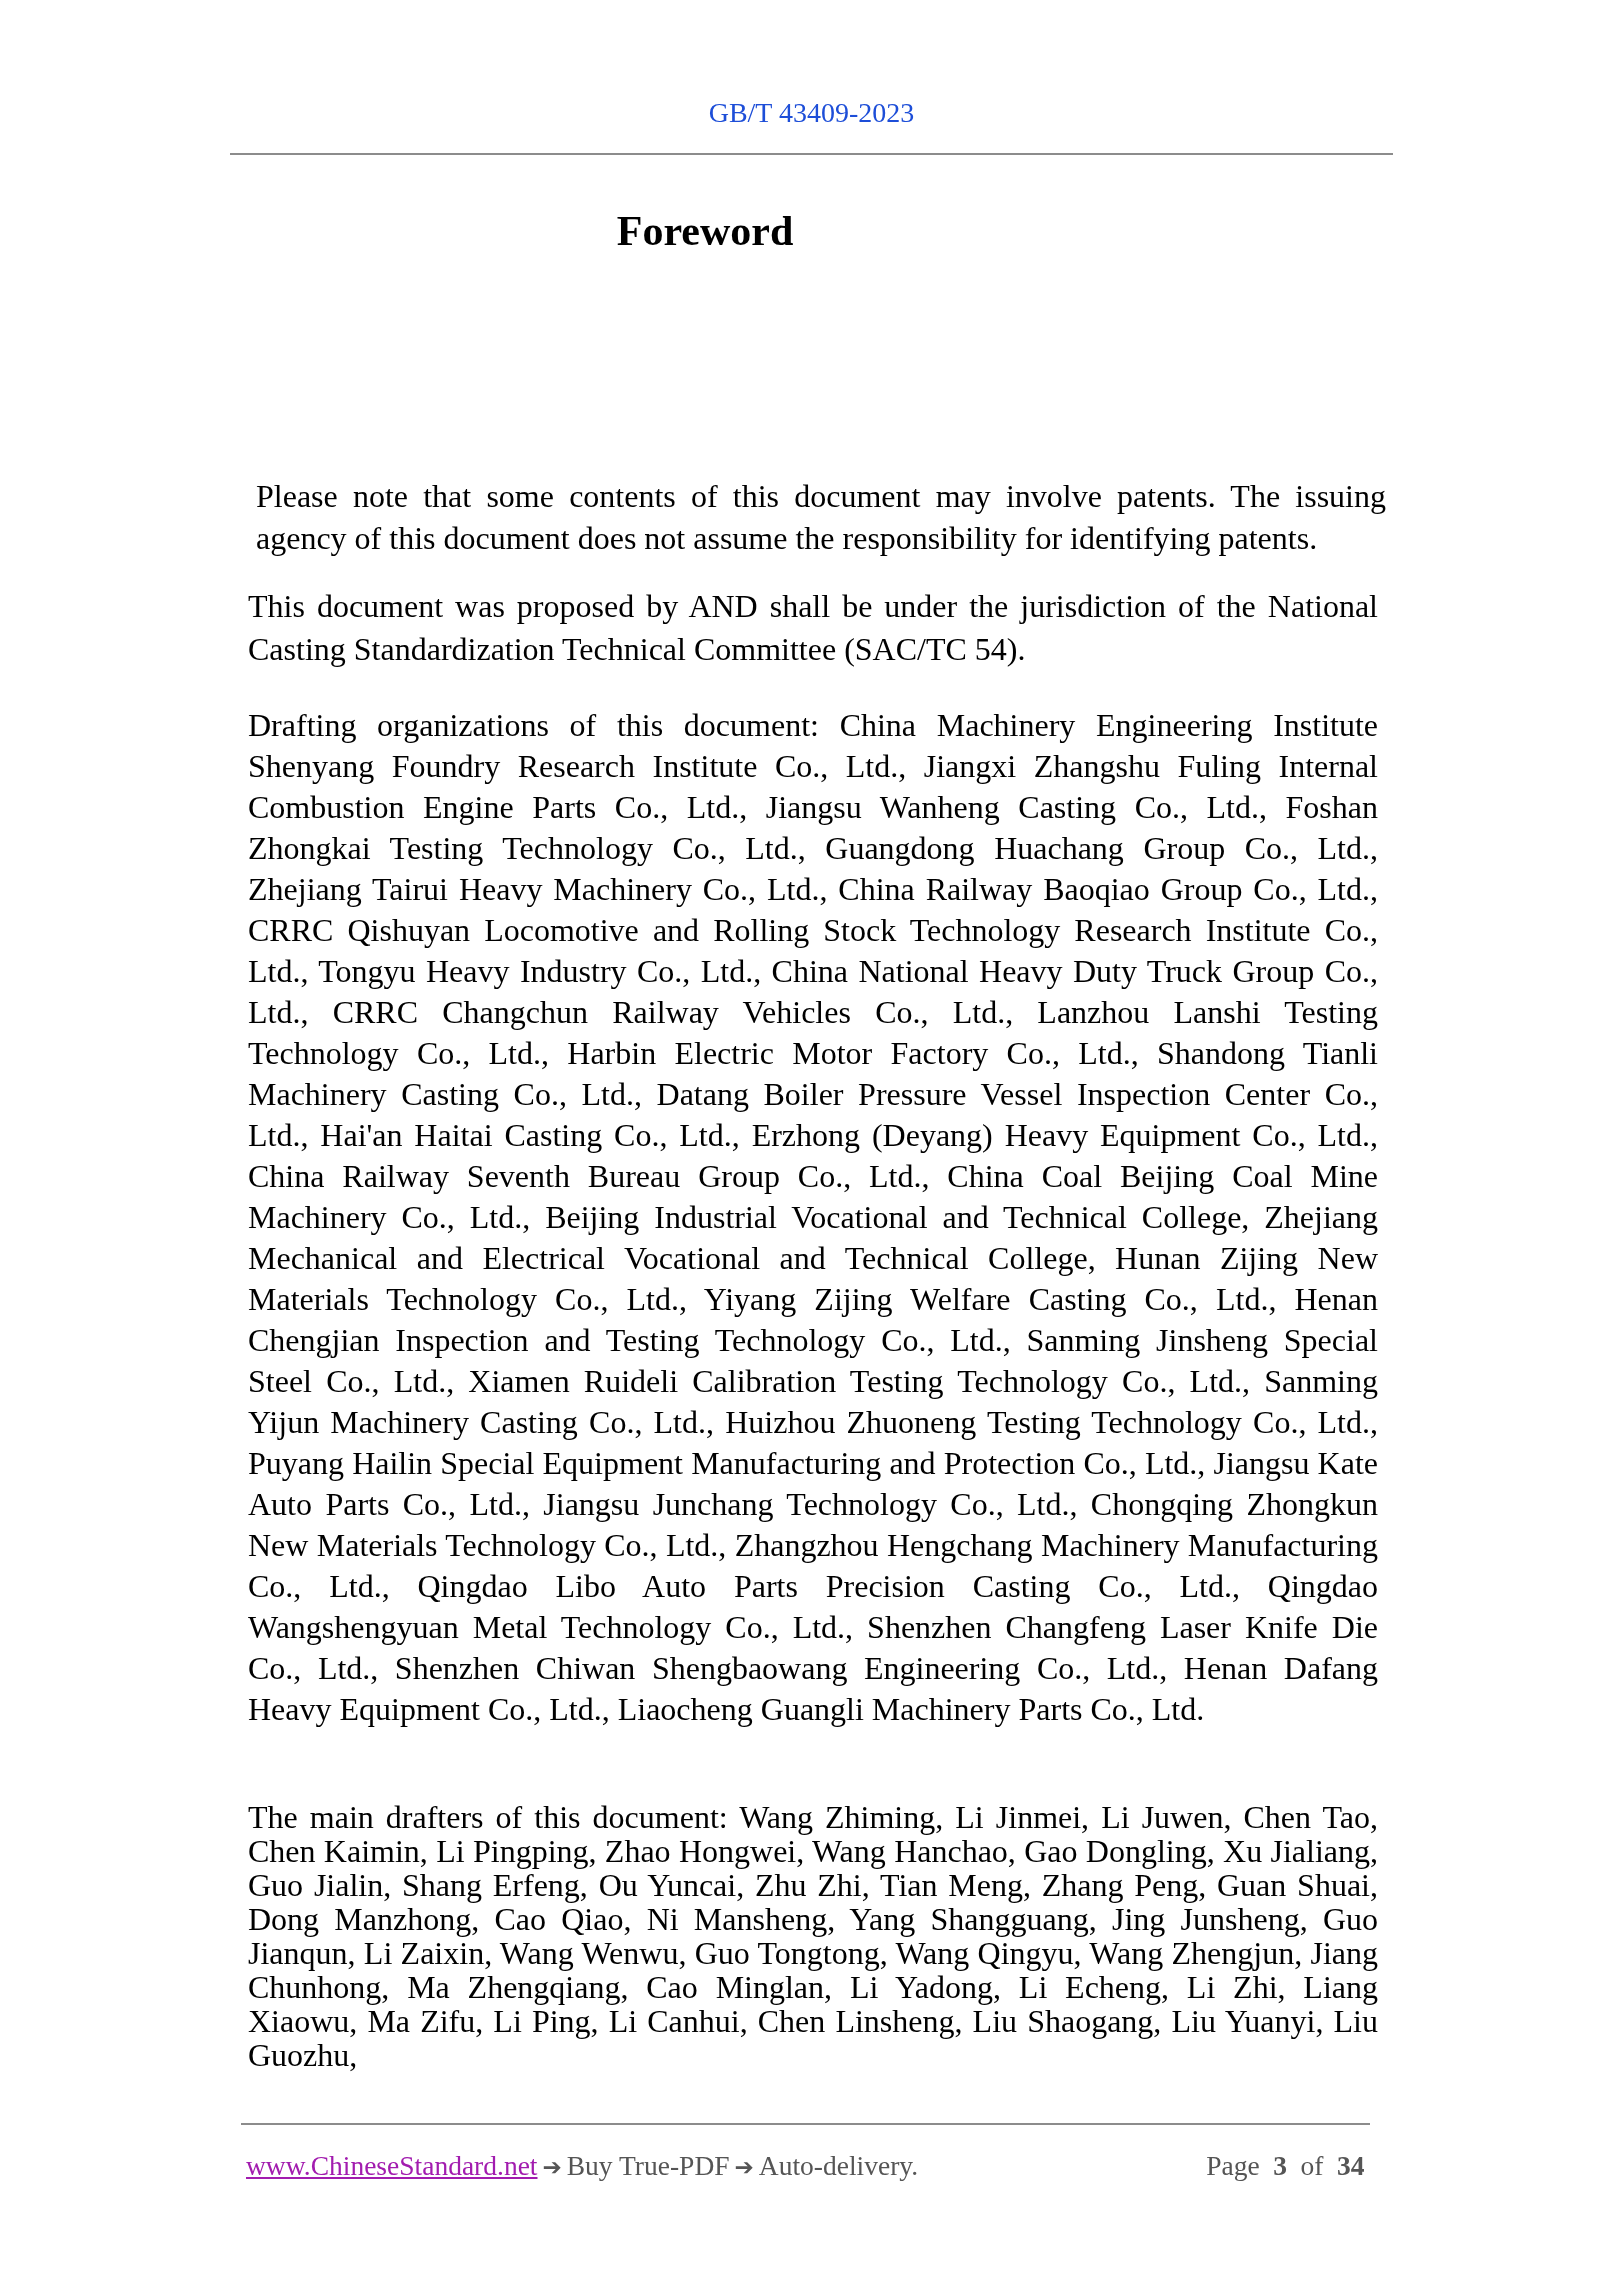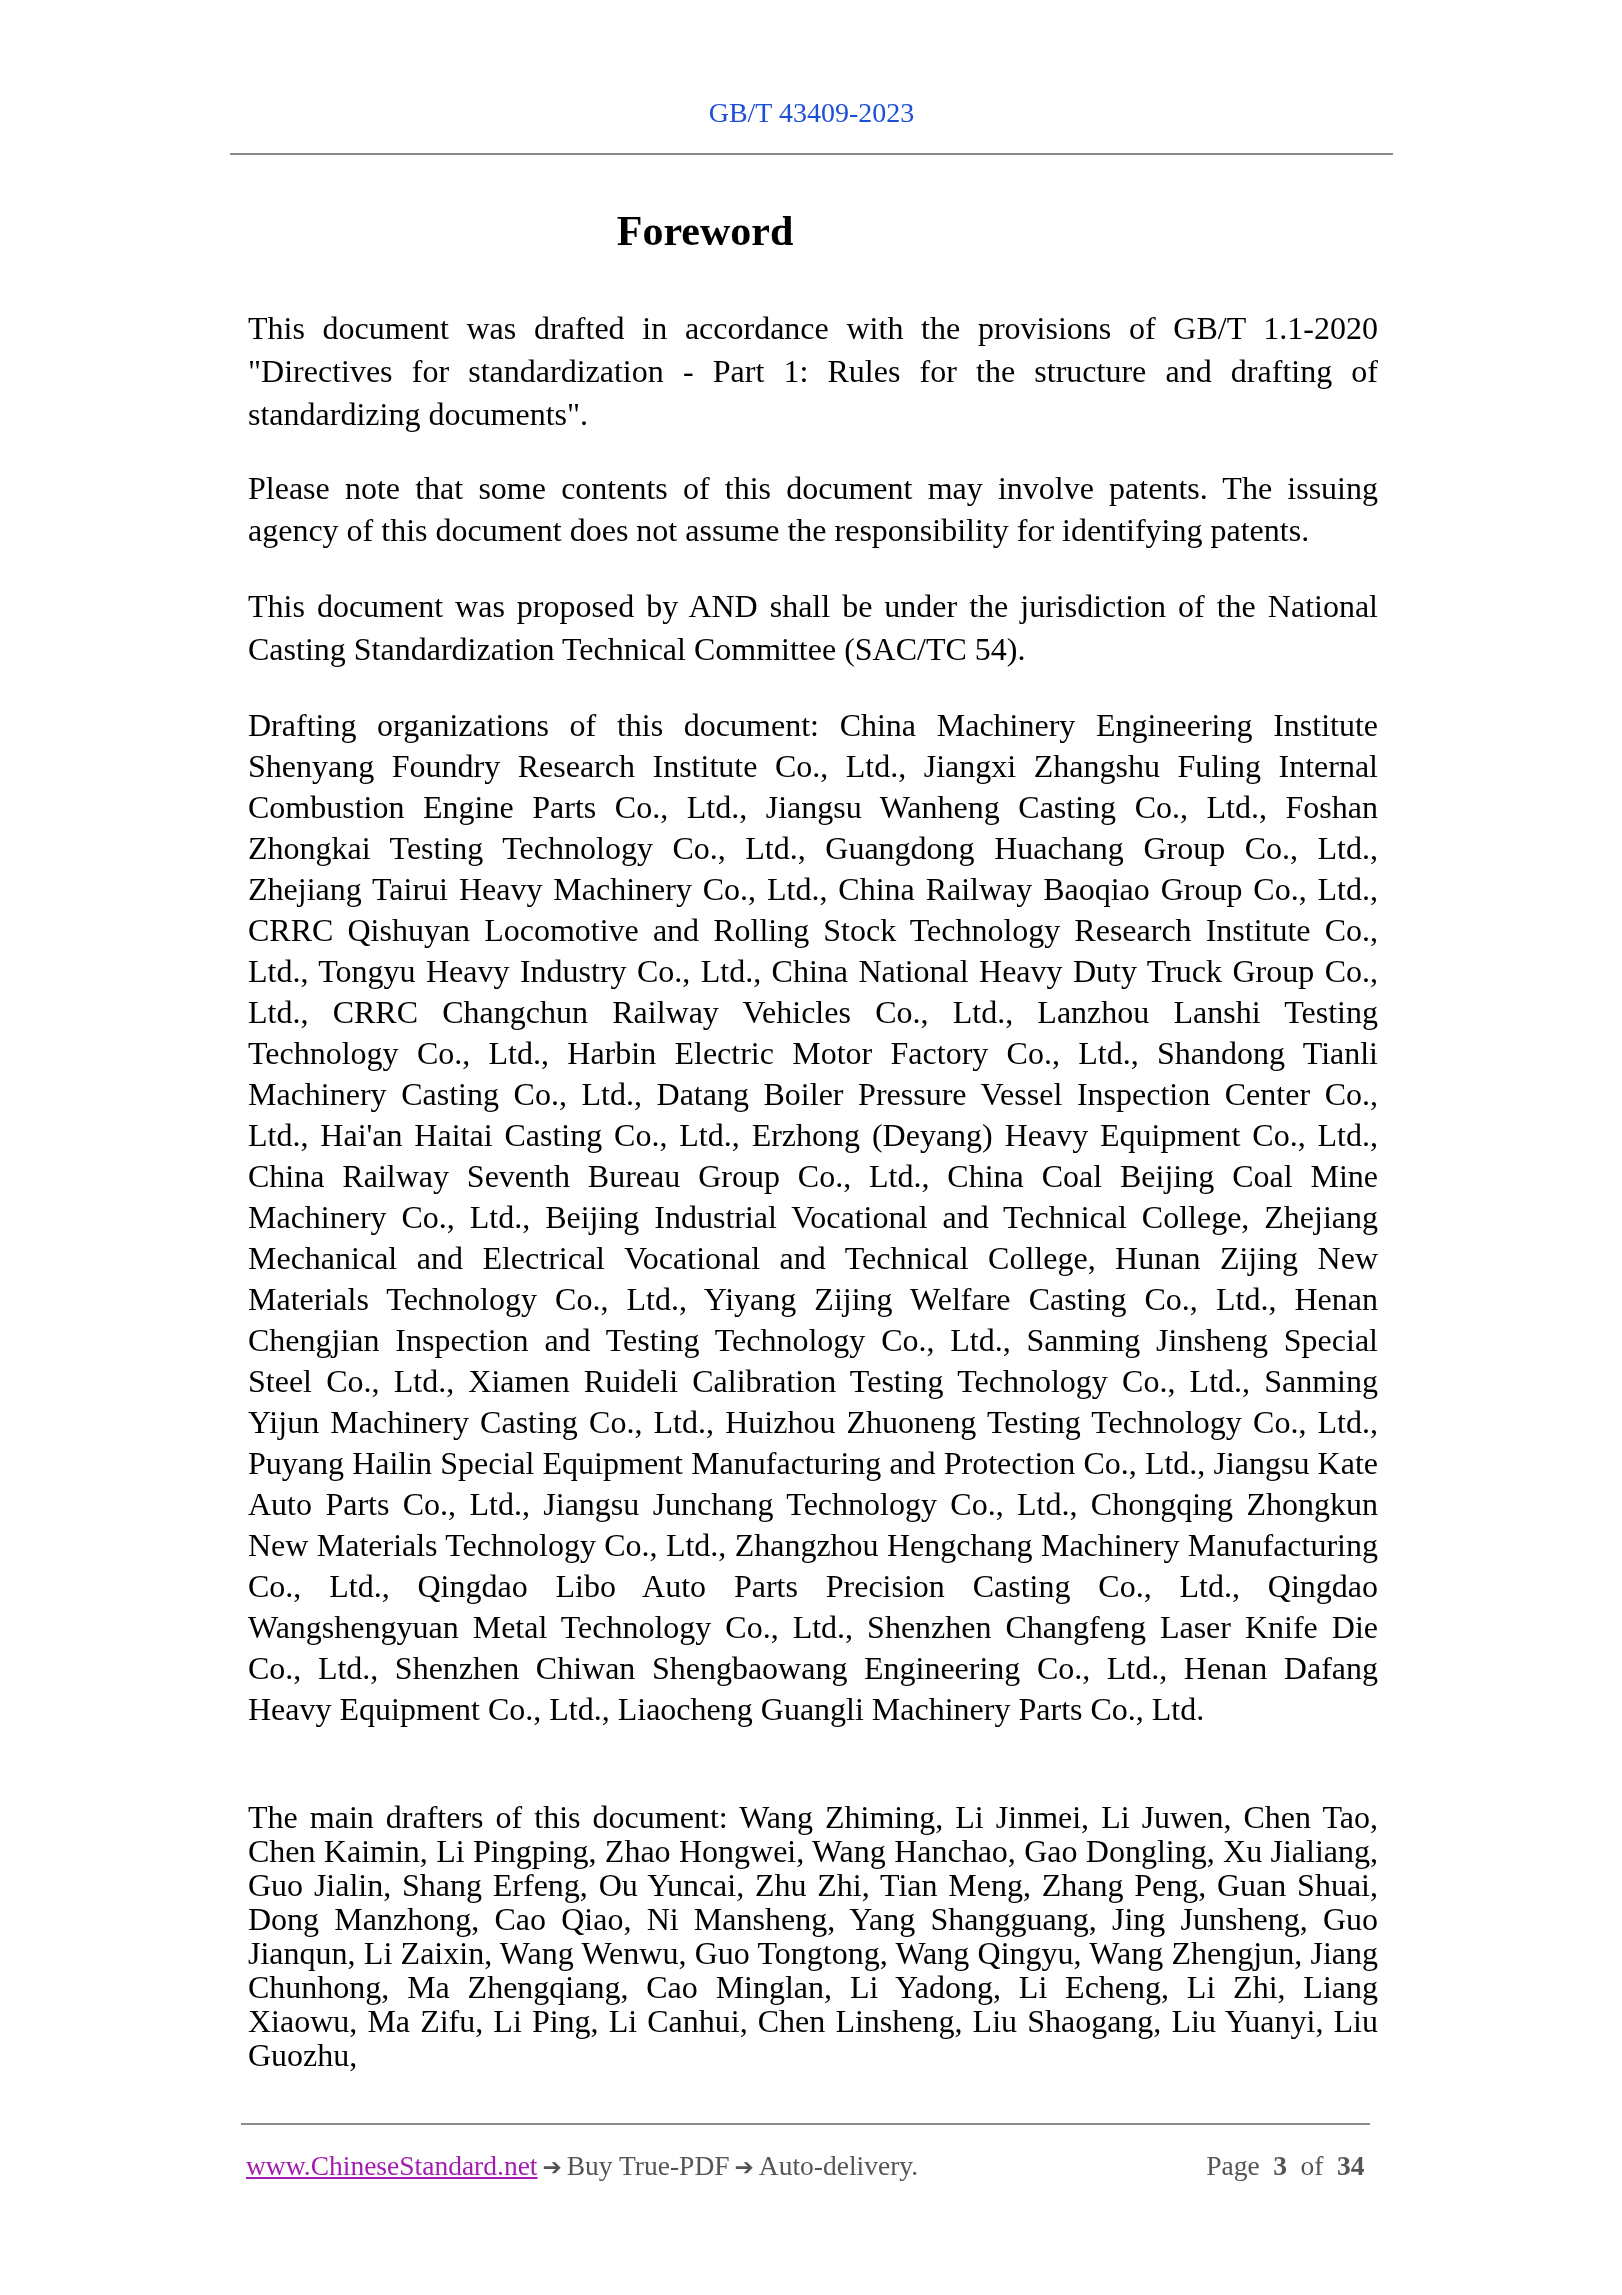--- a/index.html
+++ b/index.html
@@ -26,22 +26,21 @@
 </head>
 <body>
 
 <div class="page">
 
   <div class="hdr-text">GB/T 43409-2023</div>
   <div class="rule hdr-rule"></div>
 
   <div class="title">Foreword</div>
 
-  <p class="para p1" style="margin:0">This document was drafted in accordance with the provisions of GB/T 1.1-2020 "Directives for standardization - Part 1: Rules for the structure and drafting of standardizing documents".</p>
-  <p class="para p2" style="margin:0">Please note that some contents of this document may involve patents. The issuing agency of this document does not assume the responsibility for identifying patents.</p>
+  <p class="para p2" style="margin:8px">Please note that some contents of this document may involve patents. The issuing agency of this document does not assume the responsibility for identifying patents.</p>
   <p class="para p3" style="margin:0">This document was proposed by AND shall be under the jurisdiction of the National Casting Standardization Technical Committee (SAC/TC 54).</p>
   <p class="para p4" style="margin:0">Drafting organizations of this document: China Machinery Engineering Institute Shenyang Foundry Research Institute Co., Ltd., Jiangxi Zhangshu Fuling Internal Combustion Engine Parts Co., Ltd., Jiangsu Wanheng Casting Co., Ltd., Foshan Zhongkai Testing Technology Co., Ltd., Guangdong Huachang Group Co., Ltd., Zhejiang Tairui Heavy Machinery Co., Ltd., China Railway Baoqiao Group Co., Ltd., CRRC Qishuyan Locomotive and Rolling Stock Technology Research Institute Co., Ltd., Tongyu Heavy Industry Co., Ltd., China National Heavy Duty Truck Group Co., Ltd., CRRC Changchun Railway Vehicles Co., Ltd., Lanzhou Lanshi Testing Technology Co., Ltd., Harbin Electric Motor Factory Co., Ltd., Shandong Tianli Machinery Casting Co., Ltd., Datang Boiler Pressure Vessel Inspection Center Co., Ltd., Hai'an Haitai Casting Co., Ltd., Erzhong (Deyang) Heavy Equipment Co., Ltd., China Railway Seventh Bureau Group Co., Ltd., China Coal Beijing Coal Mine Machinery Co., Ltd., Beijing Industrial Vocational and Technical College, Zhejiang Mechanical and Electrical Vocational and Technical College, Hunan Zijing New Materials Technology Co., Ltd., Yiyang Zijing Welfare Casting Co., Ltd., Henan Chengjian Inspection and Testing Technology Co., Ltd., Sanming Jinsheng Special Steel Co., Ltd., Xiamen Ruideli Calibration Testing Technology Co., Ltd., Sanming Yijun Machinery Casting Co., Ltd., Huizhou Zhuoneng Testing Technology Co., Ltd., Puyang Hailin Special Equipment Manufacturing and Protection Co., Ltd., Jiangsu Kate Auto Parts Co., Ltd., Jiangsu Junchang Technology Co., Ltd., Chongqing Zhongkun New Materials Technology Co., Ltd., Zhangzhou Hengchang Machinery Manufacturing Co., Ltd., Qingdao Libo Auto Parts Precision Casting Co., Ltd., Qingdao Wangshengyuan Metal Technology Co., Ltd., Shenzhen Changfeng Laser Knife Die Co., Ltd., Shenzhen Chiwan Shengbaowang Engineering Co., Ltd., Henan Dafang Heavy Equipment Co., Ltd., Liaocheng Guangli Machinery Parts Co., Ltd.</p>
   <p class="para p5" style="margin:0">The main drafters of this document: Wang Zhiming, Li Jinmei, Li Juwen, Chen Tao, Chen Kaimin, Li Pingping, Zhao Hongwei, Wang Hanchao, Gao Dongling, Xu Jialiang, Guo Jialin, Shang Erfeng, Ou Yuncai, Zhu Zhi, Tian Meng, Zhang Peng, Guan Shuai, Dong Manzhong, Cao Qiao, Ni Mansheng, Yang Shangguang, Jing Junsheng, Guo Jianqun, Li Zaixin, Wang Wenwu, Guo Tongtong, Wang Qingyu, Wang Zhengjun, Jiang Chunhong, Ma Zhengqiang, Cao Minglan, Li Yadong, Li Echeng, Li Zhi, Liang Xiaowu, Ma Zifu, Li Ping, Li Canhui, Chen Linsheng, Liu Shaogang, Liu Yuanyi, Liu Guozhu,</p>
 
   <div class="rule ftr-rule"></div>
 
   <div class="ftr">
     <div class="ftr-left">
       <a>www.ChineseStandard.net</a><span class="arrow">➔</span><span>Buy True-PDF</span><span class="arrow">➔</span><span>Auto-delivery.</span>
     </div>

